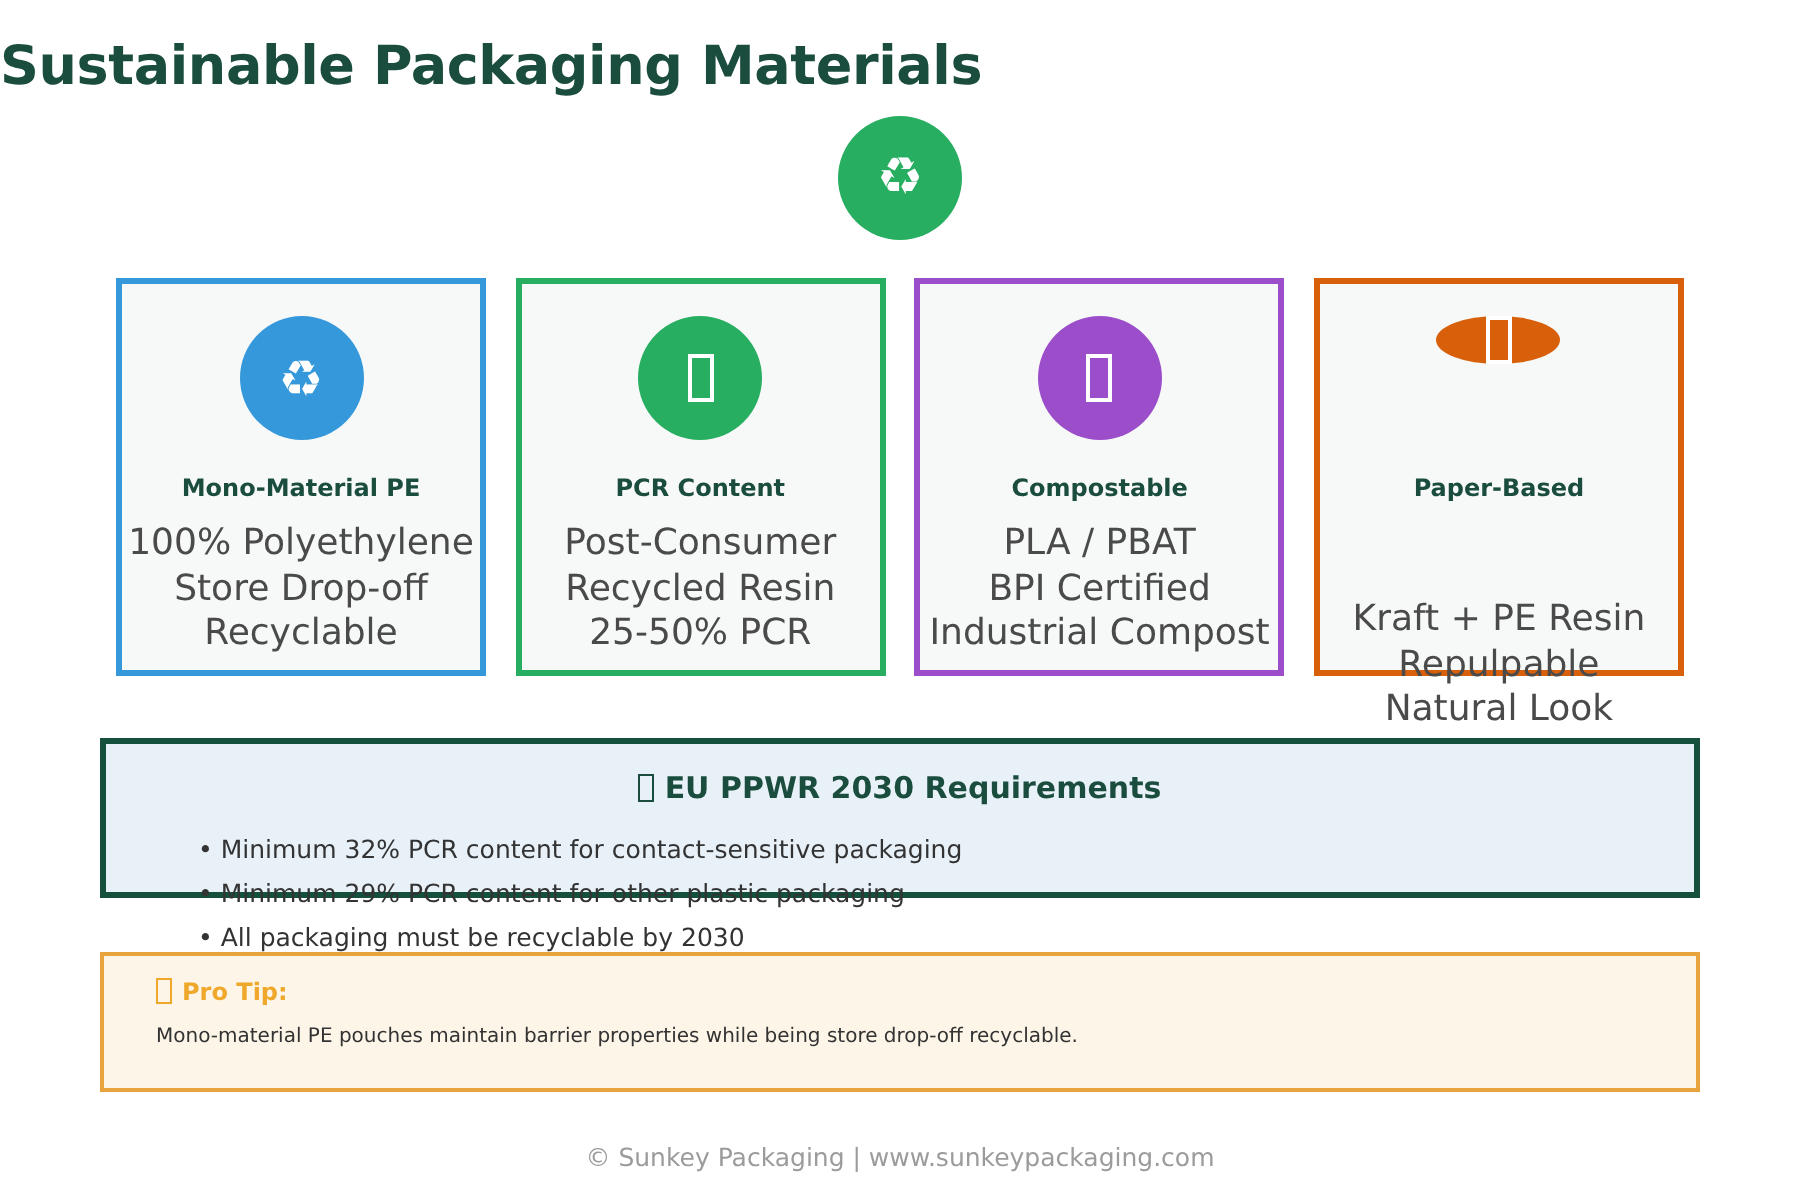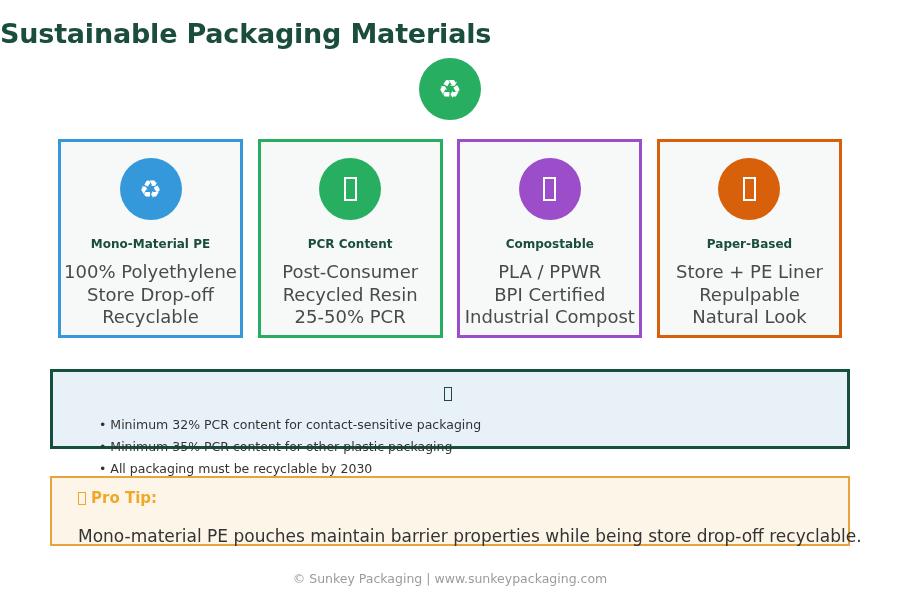--- a/index.html
+++ b/index.html
@@ -153,38 +153,38 @@
     width: 800px;
     height: 70px;
     background: #fdf6e8;
     border: 2px solid #e8a33d;
     box-sizing: border-box;
   }
   .tip-title {
     position: absolute;
     top: 489px;
     left: 78px;
-    font-size: 15px;
+    font-size: 12px;
     font-weight: bold;
     color: #f0a82c;
   }
   .tip-title .tofu-inline {
     display: inline-block;
     width: 8px;
     height: 13px;
     border: 1.5px solid #f0a82c;
     box-sizing: border-box;
     vertical-align: -2px;
     margin-right: 5px;
   }
   .tip-body {
     position: absolute;
-    top: 526px;
+    top: 513px;
     left: 78px;
-    font-size: 17px;
+    font-size: 10px;
     color: #333333;
   }
 
   
   .footer {
     position: absolute;
     top: 571px;
     left: 0;
     width: 900px;
     text-align: center;
@@ -222,45 +222,45 @@
         <div class="card-line">Recycled Resin</div>
         <div class="card-line">25-50% PCR</div>
       </div>
     </div>
     <div class="card" style="border-color: rgb(155, 77, 202);">
       <div class="card-icon" style="background: rgb(155, 77, 202);">
         <span class="tofu"></span>
       </div>
       <div class="card-title">Compostable</div>
       <div class="card-lines">
-        <div class="card-line">PLA / PPWR</div>
+        <div class="card-line">PLA / PBAT</div>
         <div class="card-line">BPI Certified</div>
         <div class="card-line">Industrial Compost</div>
       </div>
     </div>
-    <div class="card" style="border-color: rgb(217, 96, 11);">
+    <div class="card" style="border-color: rgb(217, 96, 11); gap: 38px;">
       <div class="card-icon" style="background: rgb(217, 96, 11);">
         <span class="tofu"></span>
       </div>
       <div class="card-title">Paper-Based</div>
       <div class="card-lines">
-        <div class="card-line">Store + PE Liner</div>
+        <div class="card-line">Kraft + PE Resin</div>
         <div class="card-line">Repulpable</div>
         <div class="card-line">Natural Look</div>
       </div>
     </div>
   </div>
 
 <div class="notice-box"></div>
 <div class="notice-title">
-  <span class="tofu-inline"></span>
+  <span class="tofu-inline"></span><span>EU PPWR 2030 Requirements</span>
 </div>
 <div class="notice-bullets" id="notice-bullets">
     <div class="notice-bullet">• Minimum 32% PCR content for contact-sensitive packaging</div>
-    <div class="notice-bullet">• Minimum 35% PCR content for other plastic packaging</div>
+    <div class="notice-bullet">• Minimum 29% PCR content for other plastic packaging</div>
     <div class="notice-bullet">• All packaging must be recyclable by 2030</div>
   </div>
 
 <div class="tip-box"></div>
 <div class="tip-title">
   <span class="tofu-inline"></span><span>Pro Tip:</span>
 </div>
 <div class="tip-body">Mono-material PE pouches maintain barrier properties while being store drop-off recyclable.</div>
 
 <div class="footer">© Sunkey Packaging | www.sunkeypackaging.com</div>

